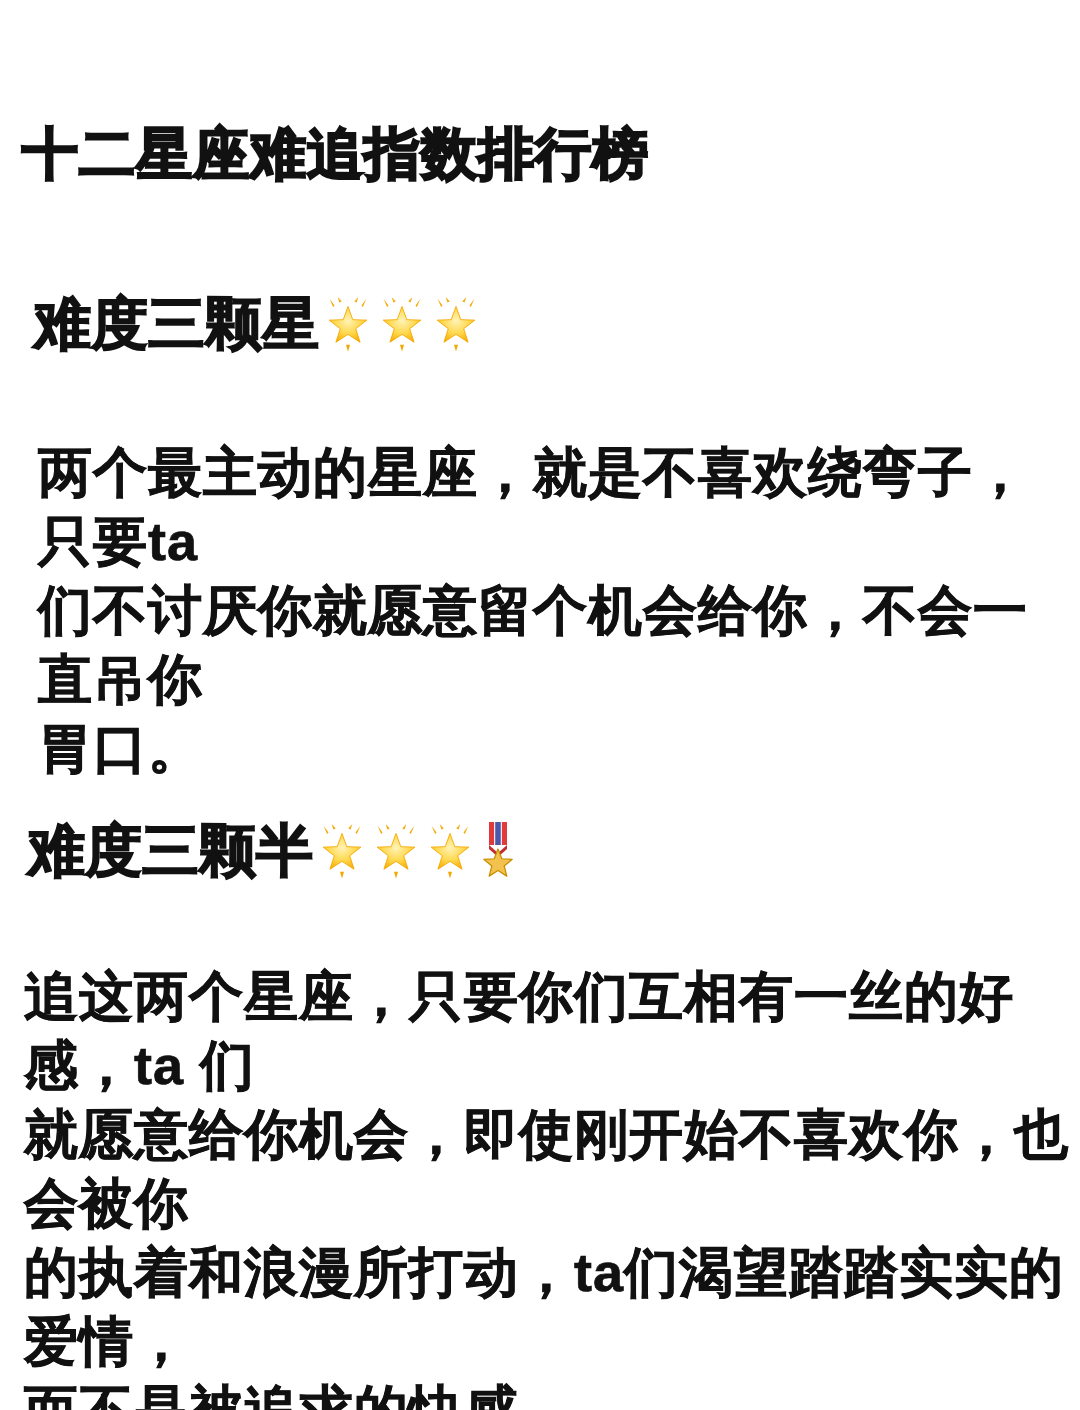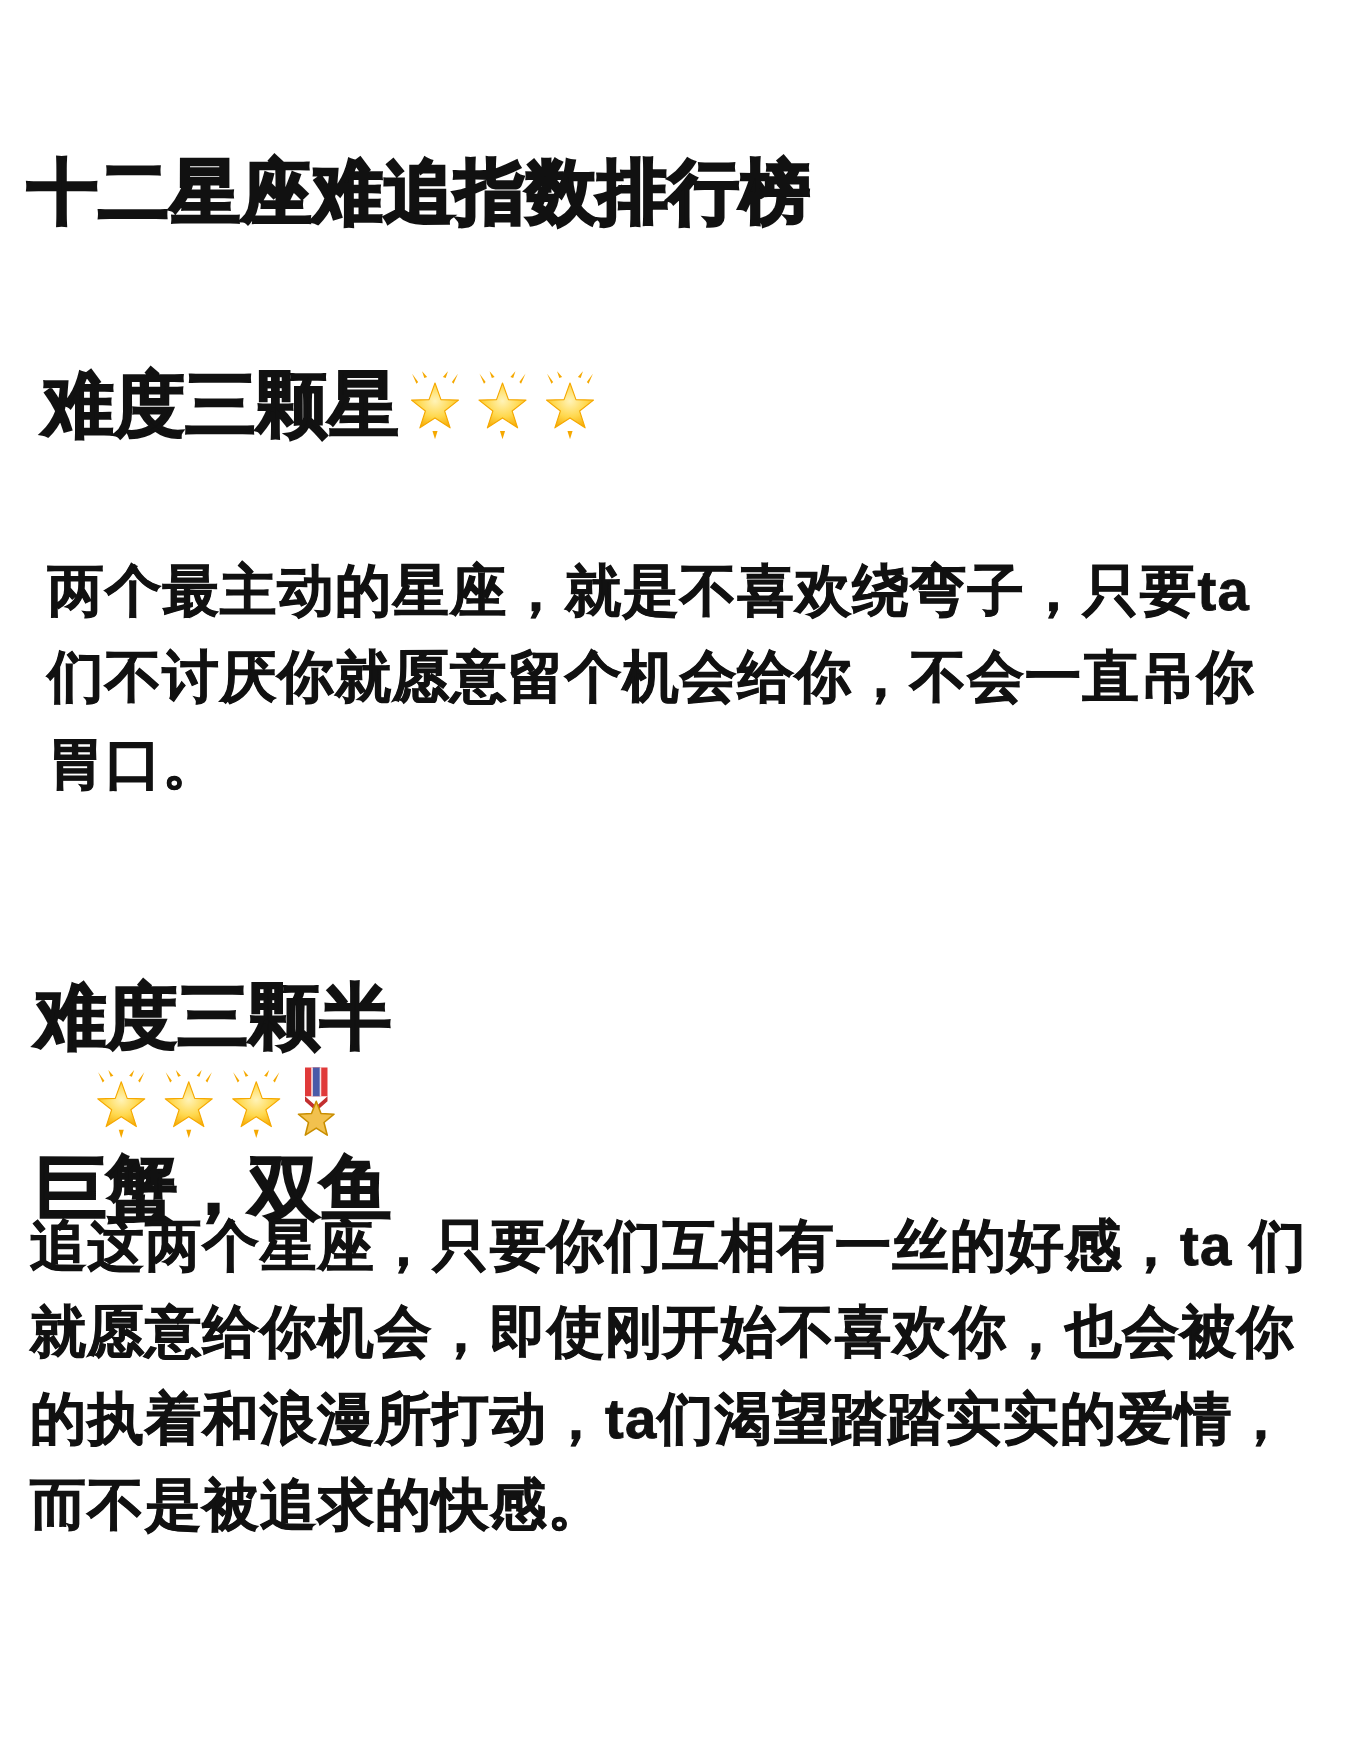--- a/index.html
+++ b/index.html
@@ -34,27 +34,27 @@
   .heading{
     position:absolute;margin:0;
     display:flex;align-items:center;
     height:64px;
     font-family:"Liberation Serif","DejaVu Serif",serif;
     font-size:57px;font-weight:700;
     -webkit-text-stroke:1.6px var(--text);
     white-space:nowrap;
   }
   .heading-1{left:34px;top:292px;}
-  .heading-2{left:28px;top:776px;flex-direction:column;}
+  .heading-2{left:28px;top:819px;}
   .icon-row{display:inline-flex;align-items:center;margin:0 2px;}
   .icon{width:54px;height:60px;flex:0 0 auto;}
   .icon.military-medal{width:38px;height:60px;margin-left:2px;}
   .body-text{
     position:absolute;margin:0;
-    font-size:45px;line-height:69px;letter-spacing:1px;
+    font-size:54px;line-height:69px;letter-spacing:1px;
     font-weight:700;
     -webkit-text-stroke:0.7px var(--text);
     white-space:pre-line;
   }
   .body-1{left:38px;top:438px;}
   .body-2{left:24px;top:962px;}
   .svg-defs{position:absolute;width:0;height:0;overflow:hidden;}
   .stop-light{stop-color:var(--star-gold-light);}
   .stop-mid{stop-color:var(--star-gold-mid);}
   .stop-dark{stop-color:var(--star-gold-dark);}
@@ -120,19 +120,18 @@
         <svg class="icon glowing-star" viewBox="0 0 120 126">
           <use href="#sym-glowing-star"></use>
         </svg>
         <svg class="icon glowing-star" viewBox="0 0 120 126">
           <use href="#sym-glowing-star"></use>
         </svg>
         <svg class="icon military-medal" viewBox="0 0 70 120">
           <use href="#sym-military-medal"></use>
         </svg>
       </span>
-    <span>巨蟹，双鱼</span>
   </h2>
   <p class="body-text body-2">追这两个星座，只要你们互相有一丝的好感，ta 们
 就愿意给你机会，即使刚开始不喜欢你，也会被你
 的执着和浪漫所打动，ta们渴望踏踏实实的爱情，
 而不是被追求的快感。</p>
 </section>
 
 </body></html>

